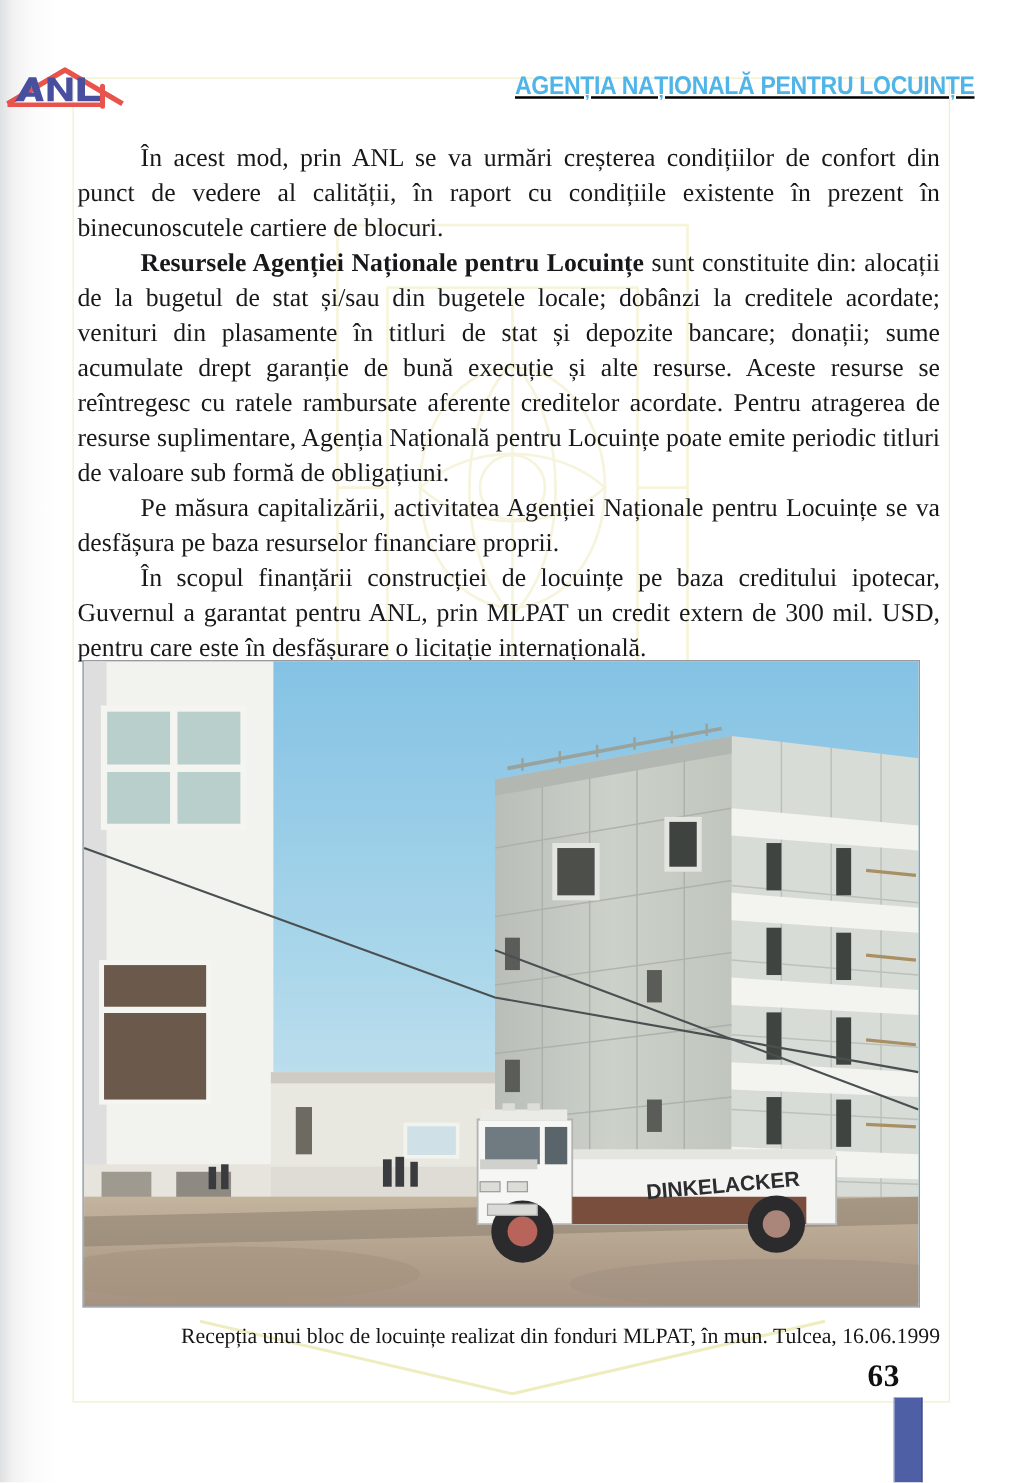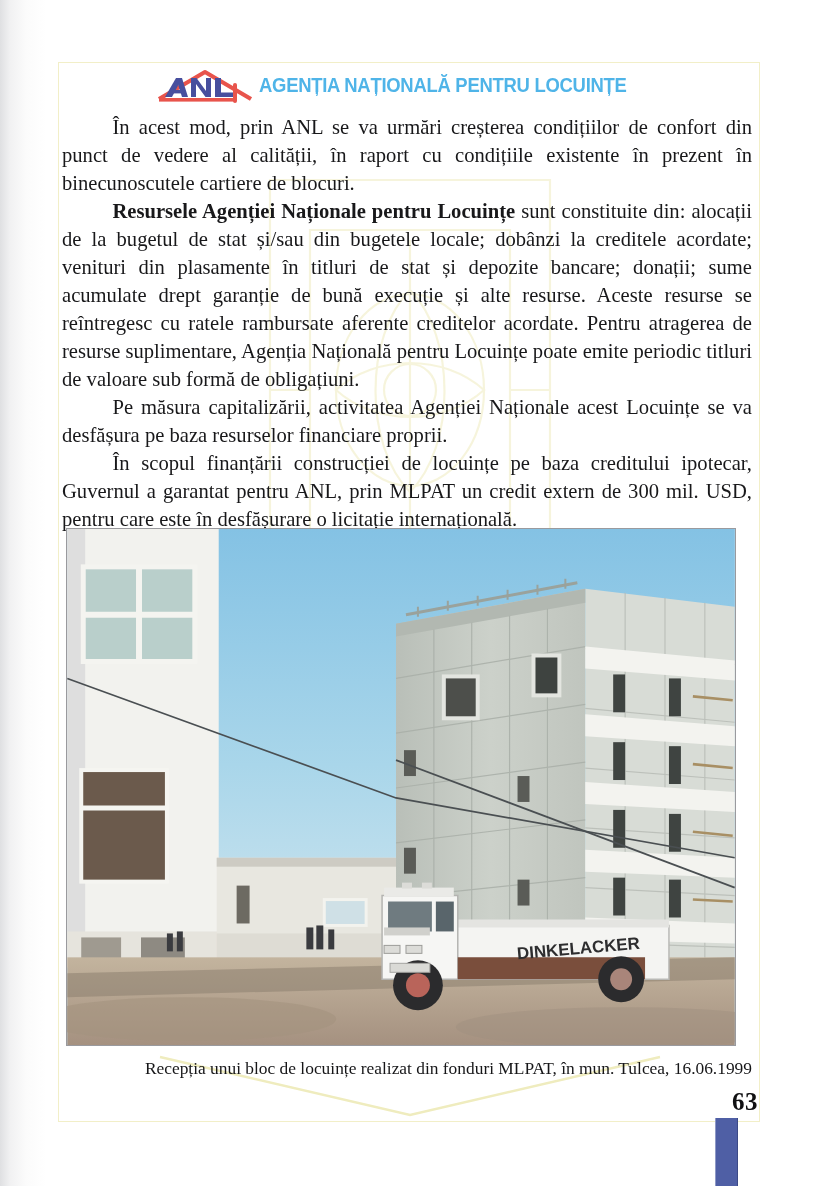--- a/index.html
+++ b/index.html
@@ -57,25 +57,26 @@
     height: 70px;
     pointer-events: none;
   }
   .bottom-chevron svg { width: 100%; height: 100%; display: block; }
 
   
   .masthead {
     position: absolute;
     left: 0;
     right: 0;
-    top: 66px;
+    top: 50px;
     height: 40px;
     display: flex;
     align-items: center;
-    justify-content: center;
+    justify-content: space-between;
+    text-decoration: underline;
   }
   .logo-wrap {
     position: relative;
     width: 104px;
     height: 38px;
     margin-right: 2px;
     flex: 0 0 auto;
   }
   .logo-wrap svg { width: 100%; height: 100%; display: block; }
   .masthead-title {
@@ -136,21 +137,21 @@
     color: #161618;
     white-space: nowrap;
   }
 
   
   .folio {
     position: absolute;
     left: 694px;
     top: 1088px;
     width: 64px;
-    text-align: right;
+    text-align: left;
     font-family: "Liberation Serif", serif;
     font-weight: bold;
     font-size: 25px;
     color: #101012;
     letter-spacing: 0.5px;
   }
   .folio-bar {
     position: absolute;
     left: 715px;
     top: 1118px;
@@ -213,21 +214,21 @@
           <path d="M62 11 L68 11 L68 25.6 L80 25.6 L80 30 L62 30 Z"></path>
         </g>
       </svg>
     </div>
     <div class="masthead-title">AGENȚIA NAȚIONALĂ PENTRU LOCUINȚE</div>
   </div>
 
   <div class="article">
     <p><span>În acest mod, prin ANL se va urmări creșterea condițiilor de confort din punct de vedere al calității, în raport cu condițiile existente în prezent în binecunoscutele cartiere de blocuri.</span></p>
     <p><span class="lead">Resursele Agenției Naționale pentru Locuințe</span><span> sunt constituite din: alocații de la bugetul de stat și/sau din bugetele locale; dobânzi la creditele acordate; venituri din plasamente în titluri de stat și depozite bancare; donații; sume acumulate drept garanție de bună execuție și alte resurse. Aceste resurse se reîntregesc cu ratele rambursate aferente creditelor acordate. Pentru atragerea de resurse suplimentare, Agenția Națională pentru Locuințe poate emite periodic titluri de valoare sub formă de obligațiuni.</span></p>
-    <p><span>Pe măsura capitalizării, activitatea Agenției Naționale acest Locuințe se va desfășura pe baza resurselor financiare proprii.</span></p>
+    <p><span>Pe măsura capitalizării, activitatea Agenției Naționale pentru Locuințe se va desfășura pe baza resurselor financiare proprii.</span></p>
     <p><span>În scopul finanțării construcției de locuințe pe baza creditului ipotecar, Guvernul a garantat pentru ANL, prin MLPAT un credit extern de 300 mil. USD, pentru care este în desfășurare o licitație internațională.</span></p>
   </div>
 
   <div class="photo">
     <svg viewBox="0 0 670 518" xmlns="http://www.w3.org/2000/svg">
       <defs>
         <linearGradient id="sky" x1="0" y1="0" x2="0" y2="1">
           <stop offset="0" stop-color="#84c2e4"></stop>
           <stop offset="0.55" stop-color="#a9d6ea"></stop>
           <stop offset="1" stop-color="#cfe5ef"></stop>

